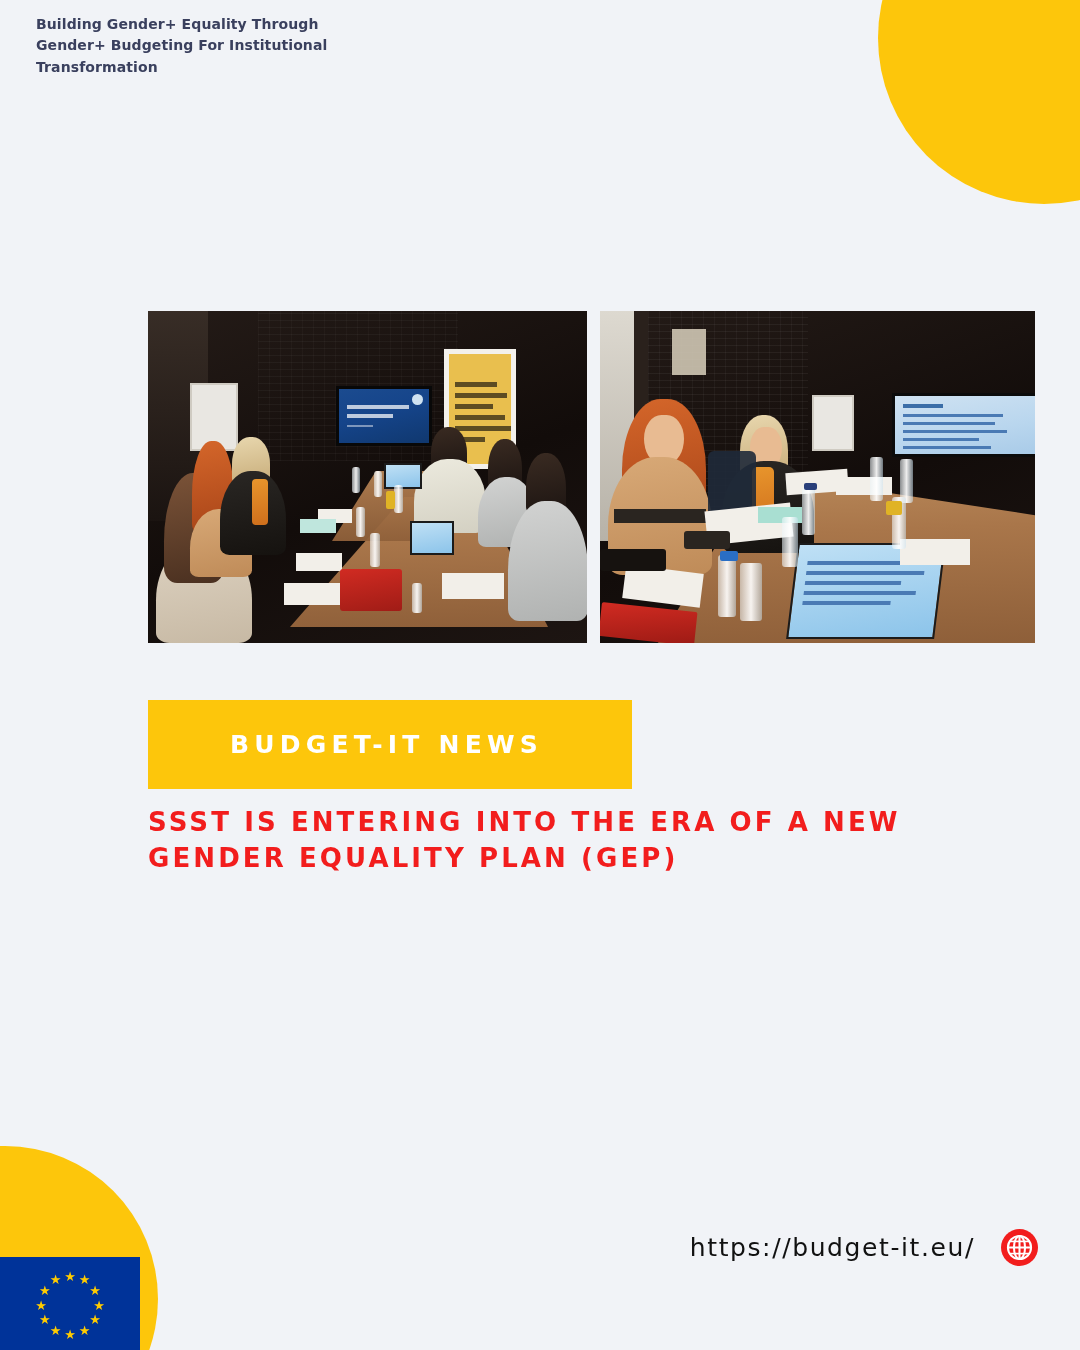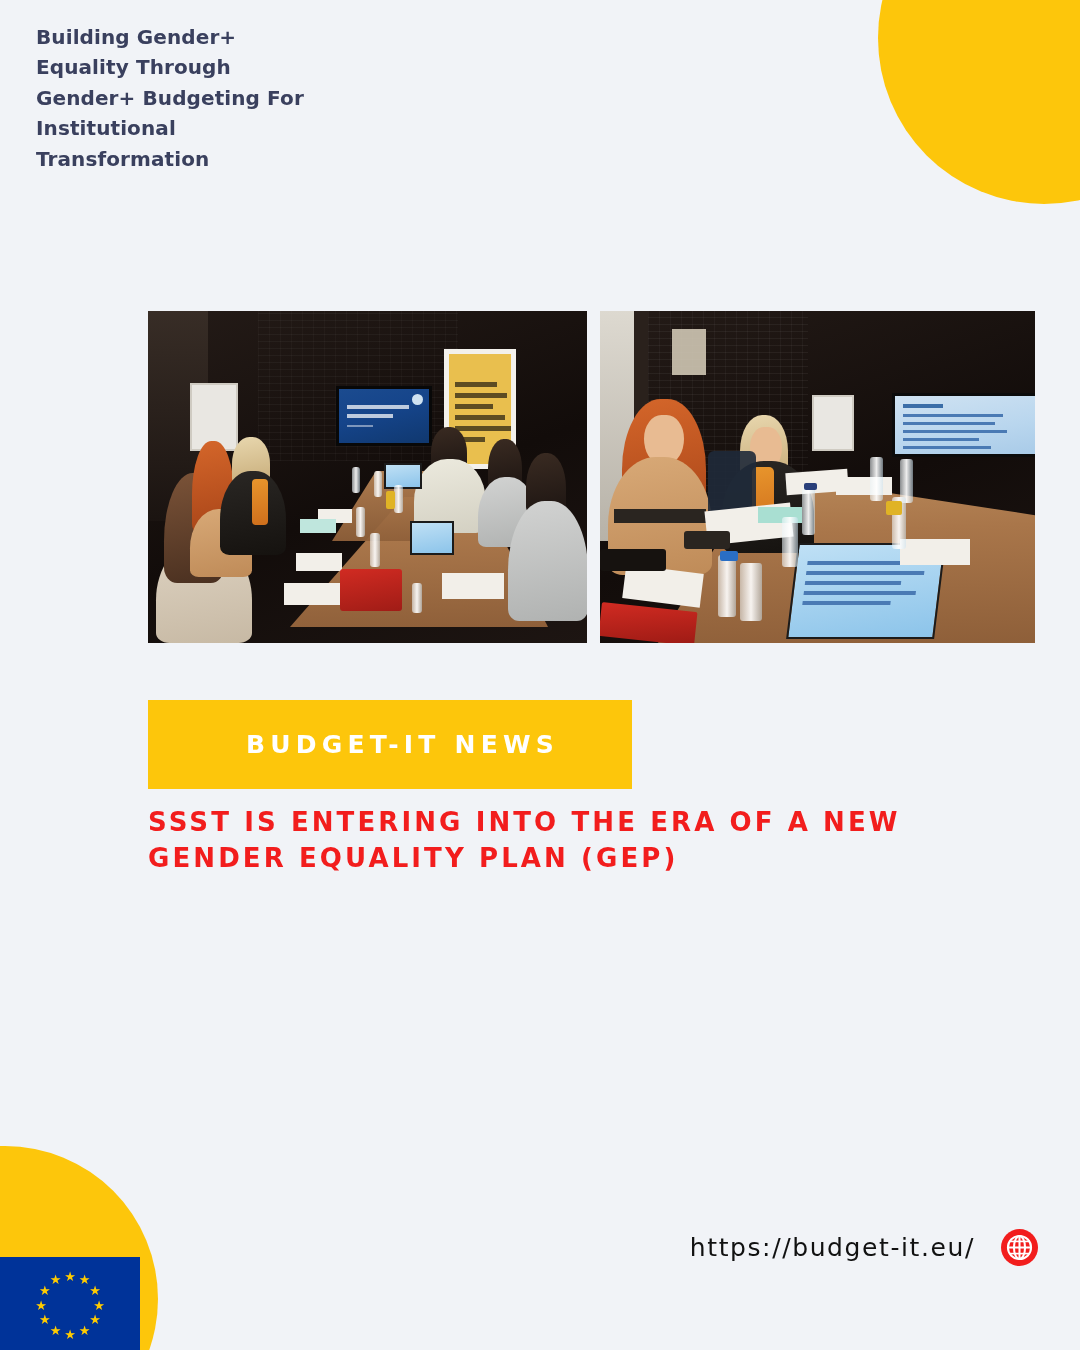--- a/index.html
+++ b/index.html
@@ -44,24 +44,23 @@
   }
   #logo-it {
     font-family:"DejaVu Sans", sans-serif;
     font-weight:bold;
     font-size:47px;
     letter-spacing:-1px;
     color:#90aac4;
     line-height:1;
   }
   #logo-tagline {
-    margin-top:8px;
-    font-family:"DejaVu Sans", sans-serif;
-    font-weight:bold;
-    font-size:20px;
+    font-family:"DejaVu Sans", sans-serif;
+    font-weight:bold;
+    font-size:14px;
     line-height:1.52;
     color:#3a405e;
     letter-spacing:0.1px;
     max-width:300px;
   }
 
   
   #photo-row {
     position:absolute;
     left:148px; top:311px;
@@ -111,21 +110,21 @@
   .top-tan    { background:linear-gradient(170deg,#d8a977,#bf8b58); }
   .top-white  { background:linear-gradient(170deg,#eceade,#d3d0c2); }
   .scarf-orange { background:linear-gradient(170deg,#e8952c,#cf6f1c); }
 
   
   #news-banner {
     position:absolute;
     left:148px; top:700px;
     width:484px; height:89px;
     background:#fdc60b;
-    display:flex; align-items:center;padding-left:16px;
+    display:flex; align-items:center;
   }
   #news-banner-label {
     color:#ffffff;
     font-family:"DejaVu Sans", sans-serif;
     font-weight:bold;
     font-size:25px;
     letter-spacing:5.2px;
     padding-left:82px;
   }
 

